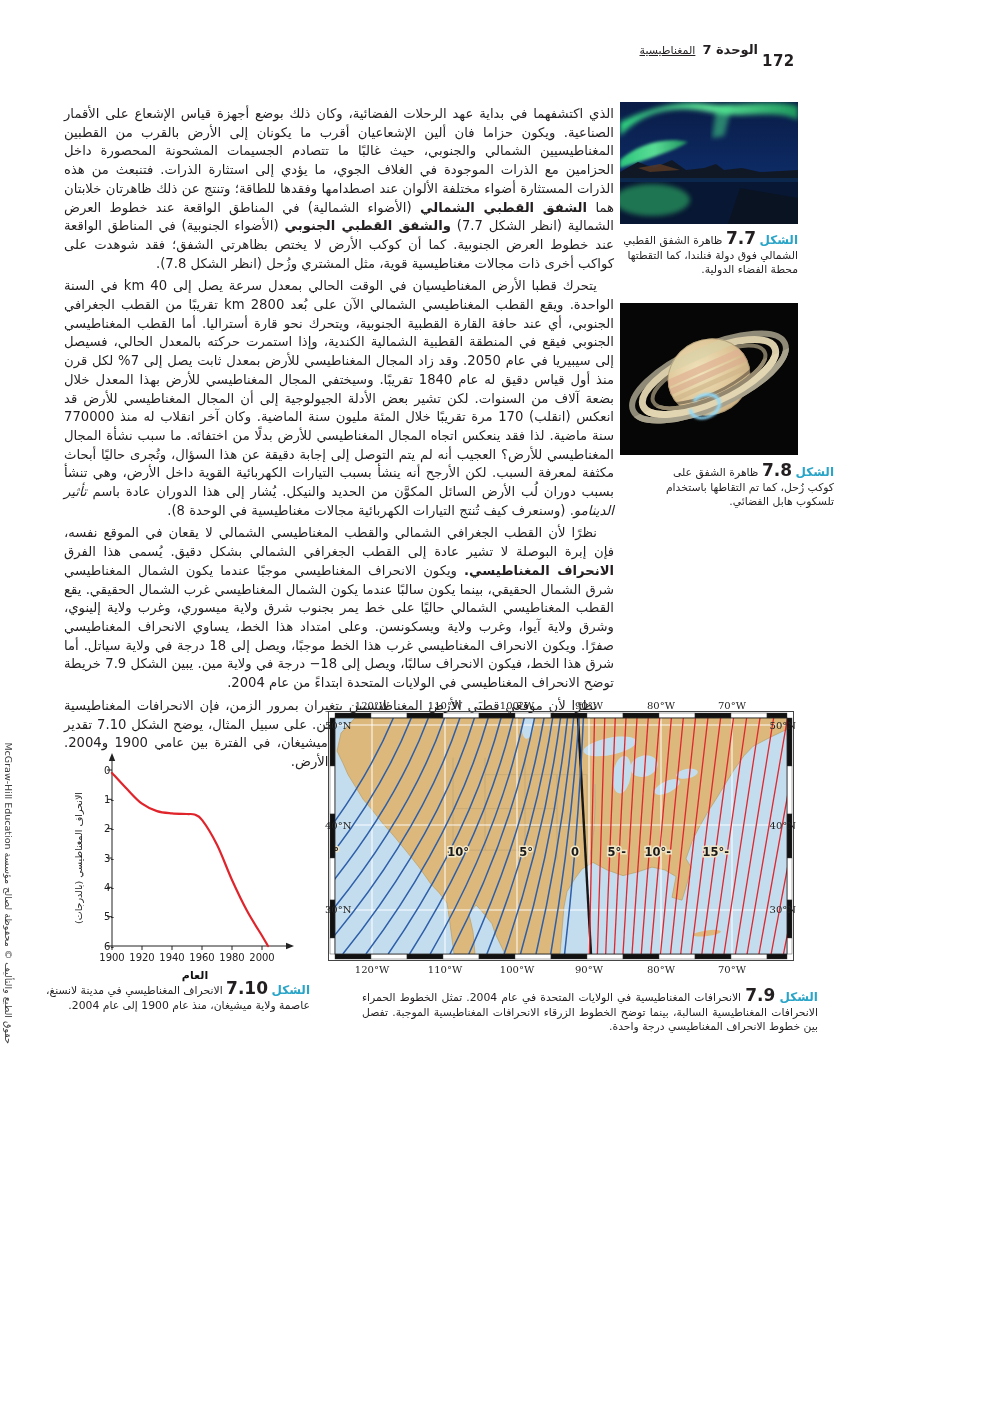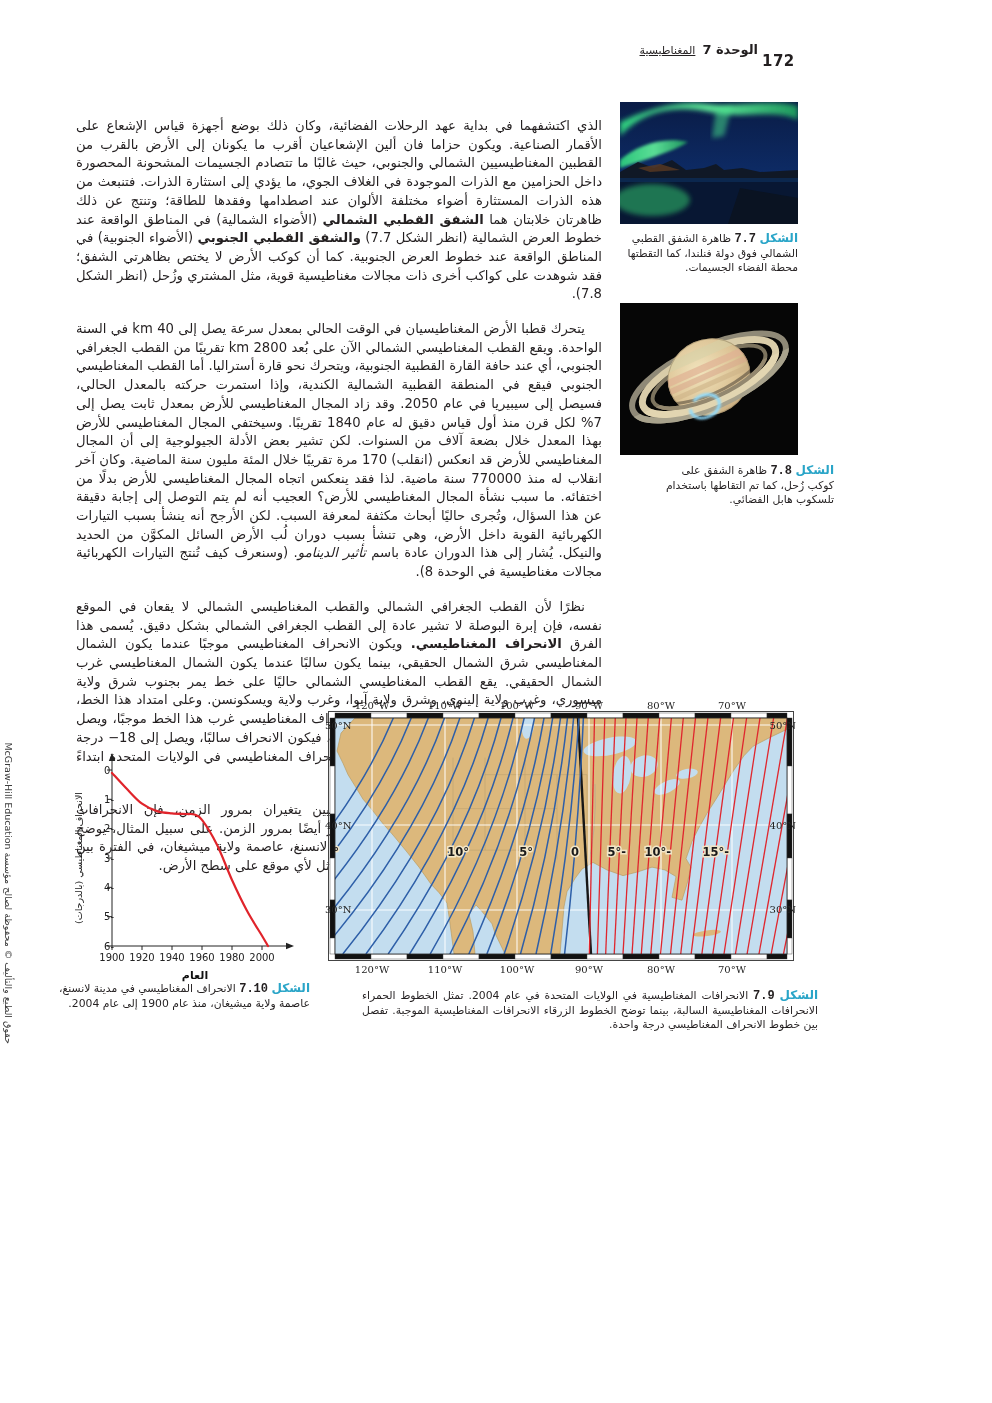--- a/index.html
+++ b/index.html
@@ -9,32 +9,32 @@
   }
   .abs{position:absolute;}
   
   .page-num{left:762px;top:40px;font-size:15px;font-weight:bold;letter-spacing:.5px;margin-top:12px;}
   .unit-head{left:598px;top:42px;width:160px;direction:rtl;display:flex;align-items:baseline;gap:7px;justify-content:flex-start;}
   .unit-label{font-size:13px;font-weight:bold;}
   .unit-name{font-size:11px;text-decoration:underline;}
   
   .body-text{left:60px;top:101px;width:558px;direction:rtl;text-align:justify;
     font-size:13.2px;line-height:18.7px;}
-  .body-text p{margin:16px;}
+  .body-text p{margin:4px;}
   .body-text p.indent{text-indent:17px;}
   .b{font-weight:bold;}
   .i{font-style:italic;}
   
   .photo{display:block;}
   
   .caption{direction:rtl;font-size:10.8px;line-height:14.6px;color:#231f20;}
   .cap-right{text-align:right;}
   .cap-just{text-align:justify;margin-left:29px;}
   .figlab{font-weight:bold;font-size:12px;}
-  .fignum{font-weight:bold;font-size:12px;font-family:Liberation Mono, monospace;}
+  .fignum{font-weight:bold;font-size:17px;}
   
   .copyright{left:14px;top:698px;width:346px;transform:rotate(90deg);transform-origin:0 0;
     direction:rtl;font-size:9.5px;color:#3c3c3c;white-space:nowrap;}
   svg text{font-family:"DejaVu Sans",sans-serif;}
   .map-coord{font-family:"DejaVu Serif",serif;}
 </style>
 </head>
 <body>
 
 <div class="abs page-num">172</div>
@@ -77,21 +77,21 @@
   <path fill="#5a3a22" opacity="0.8" d="M18,66 L40,62 L60,68 L30,70 Z"></path>
   <rect y="78" width="178" height="44" fill="#081733"></rect>
   <ellipse cx="32" cy="98" rx="38" ry="16" fill="#2ca864" opacity="0.65" filter="url(#bl3)"></ellipse>
   <rect y="76" width="178" height="4" fill="#0d2c55" opacity="0.8"></rect>
   <path d="M120,86 L178,96 L178,122 L108,122 Z" fill="#0a1322"></path>
 </svg>
 
 <div class="abs caption cap-right" style="left:620px;top:231px;width:178px">
   <span class="figlab" style="color: rgb(42, 165, 200);">الشكل</span>
   <span class="fignum">7.7</span>
-  <span>ظاهرة الشفق القطبي الشمالي فوق دولة فنلندا، كما التقطتها محطة الفضاء الجسيمات.</span>
+  <span>ظاهرة الشفق القطبي الشمالي فوق دولة فنلندا، كما التقطتها محطة الفضاء الدولية.</span>
 </div>
 
 <svg class="abs photo" style="left:620px;top:303px" width="178" height="152" viewBox="0 0 178 152">
   <defs>
     <radialGradient id="pg" cx="0.42" cy="0.38" r="0.75">
       <stop offset="0" stop-color="#f1e4bd"></stop>
         <stop offset="0.6" stop-color="#ddc496"></stop>
         <stop offset="1" stop-color="#bfa377"></stop>
     </radialGradient>
     <filter id="sbl">

